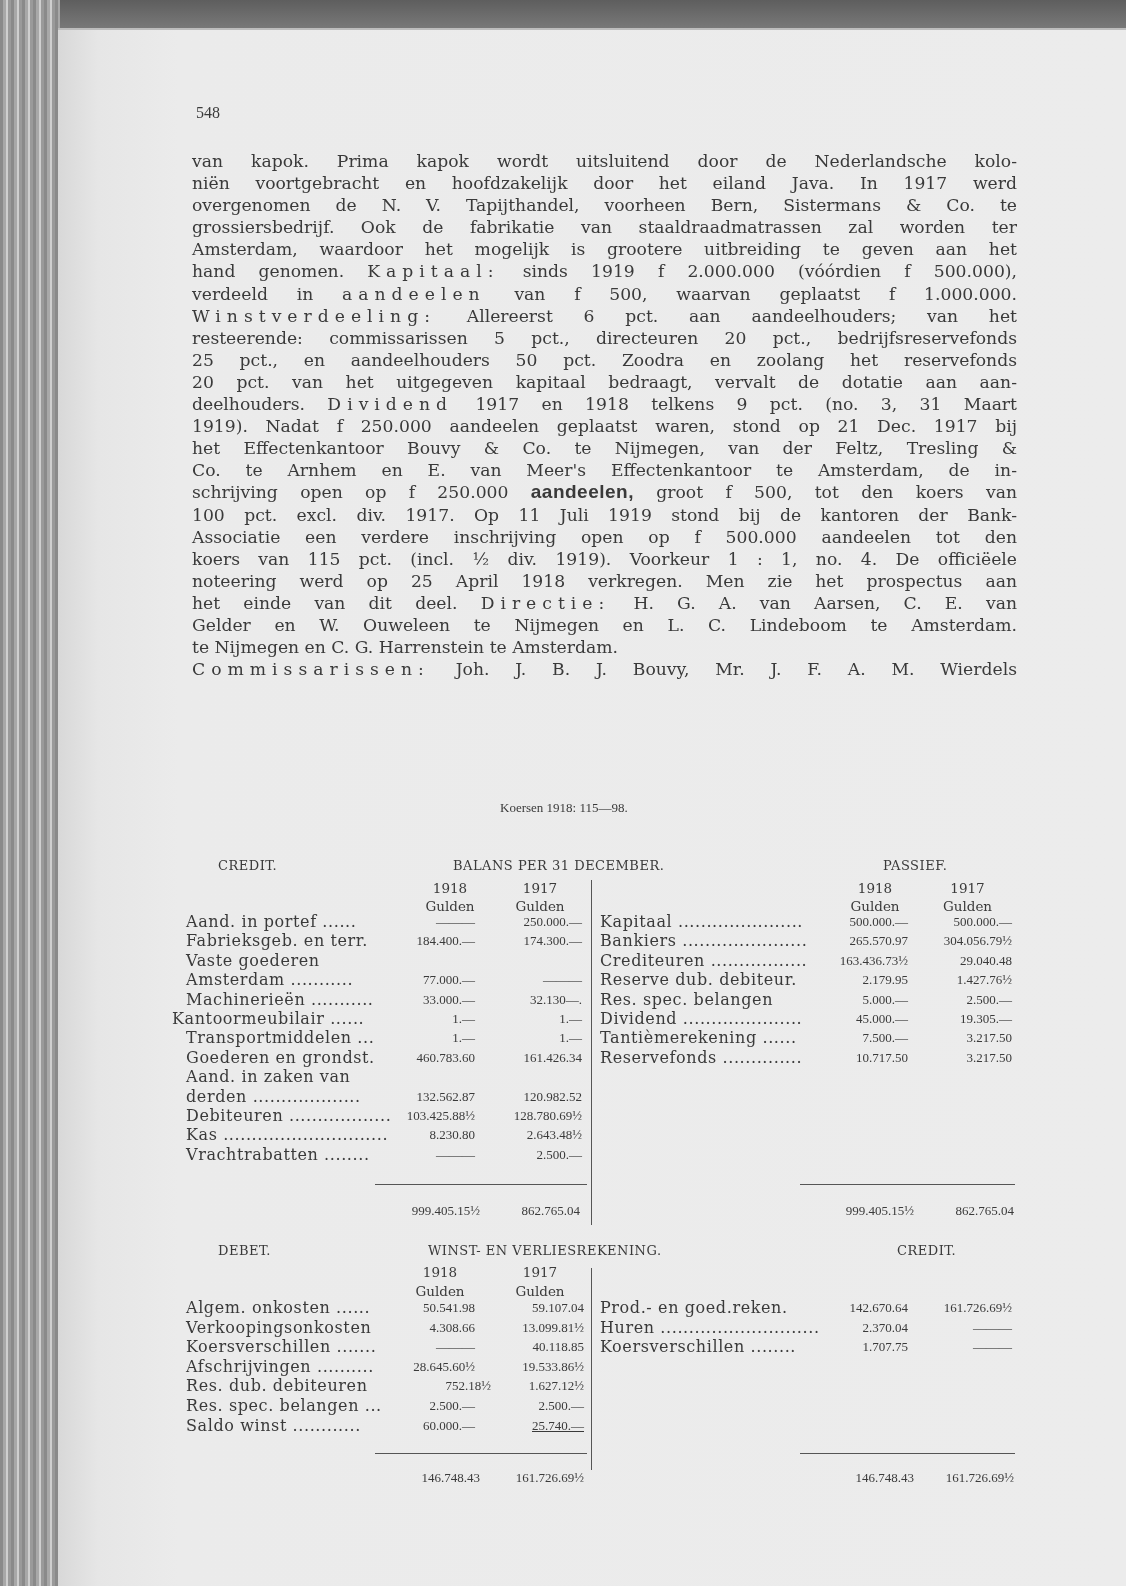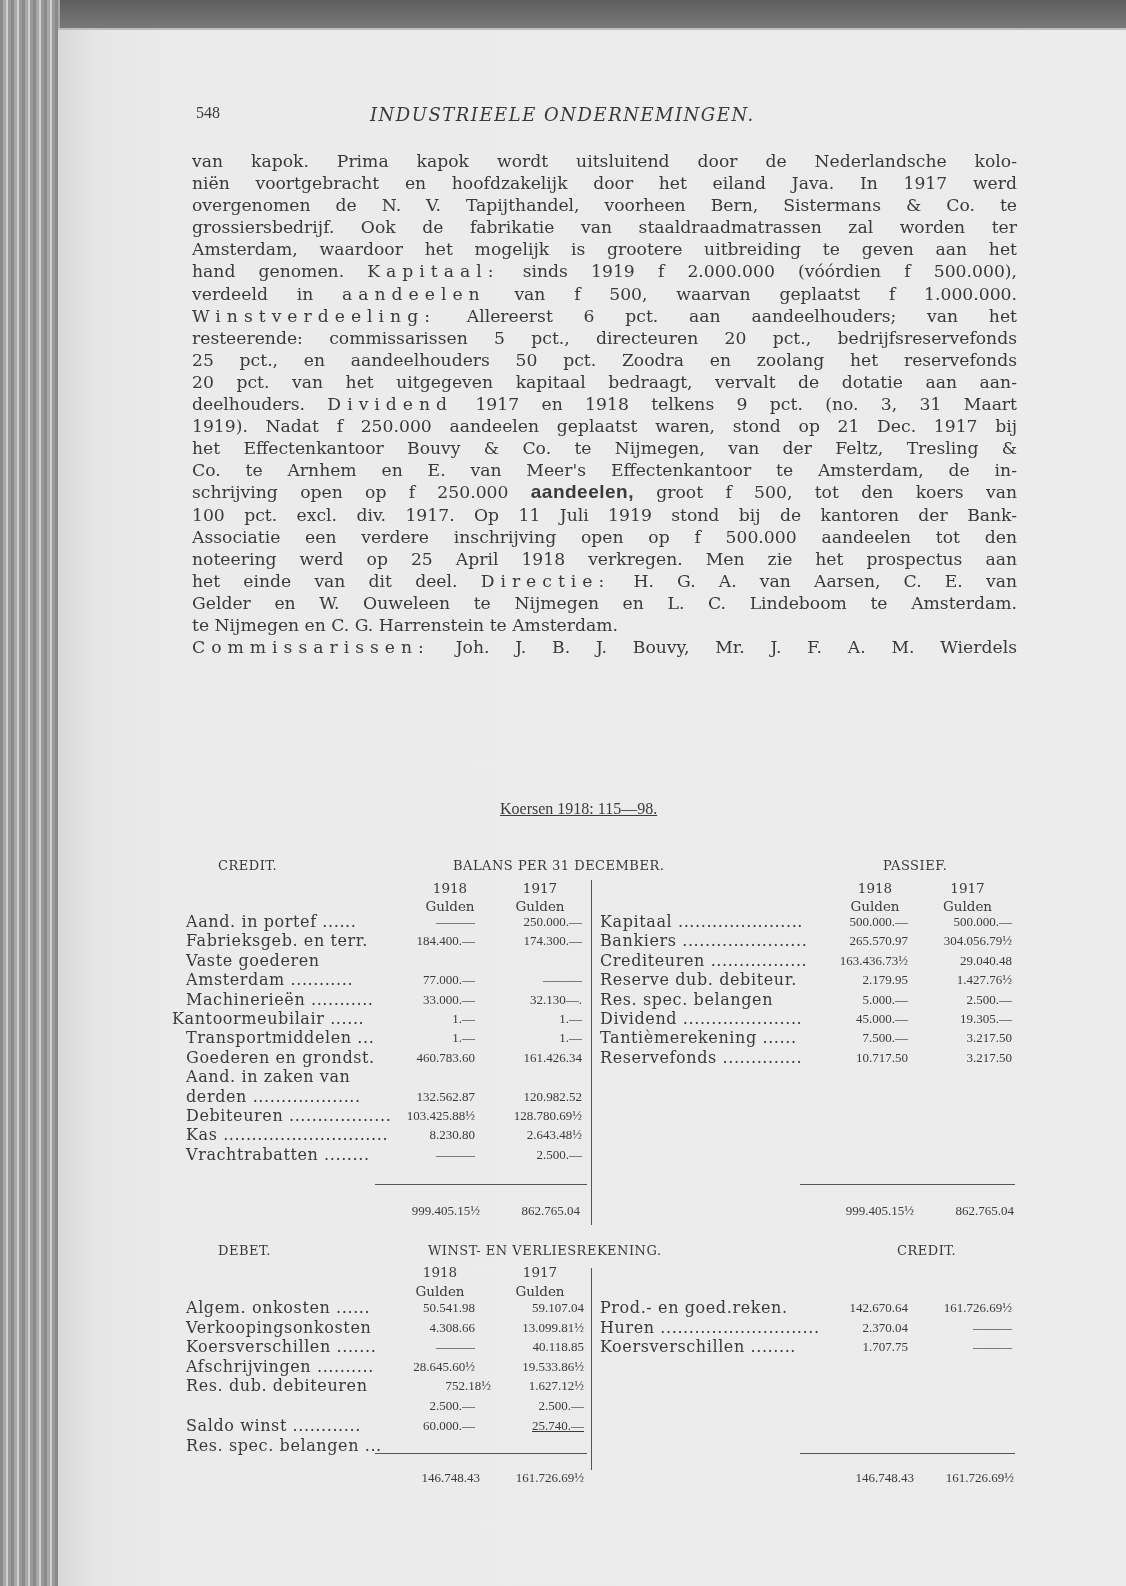--- a/index.html
+++ b/index.html
@@ -33,40 +33,39 @@
   .body-text {
     position: absolute; left: 192px; top: 150px; width: 825px;
     font-size: 17.2px; line-height: 22.1px; text-align: justify;
     font-family: "DejaVu Serif", serif;
   }
   .body-text .line { display: block; text-align: justify; text-align-last: justify; white-space: nowrap; }
   .body-text .line.last { text-align-last: left; }
   .spaced { letter-spacing: 6px; }
   .bold-sans { font-family: "Liberation Sans", sans-serif; font-weight: bold; font-size: 19px; letter-spacing: 0.5px; }
   .koersen {
-    position: absolute; left: 500px; top: 800px; font-size: 16px; font-family: "Liberation Serif", serif; text-decoration: underline;
+    position: absolute; left: 500px; top: 800px; font-size: 13px; font-family: "Liberation Serif", serif;
   }
   .sec-title { position: absolute; font-size: 13px; letter-spacing: 0.5px; white-space: nowrap; }
   .row { position: absolute; height: 16px; line-height: 16px; white-space: nowrap; }
   .lbl { position: absolute; letter-spacing: 0.6px; }
   .num { position: absolute; text-align: right; font-family: "Liberation Serif", serif; font-size: 13px; }
   .colhead { position: absolute; text-align: center; font-size: 13.5px; }
   .vline { position: absolute; width: 1px; background: #555; }
   .hline { position: absolute; height: 1px; background: #555; }
 </style>
 </head>
 <body>
 
 <div class="top-shadow"></div>
 <div class="spine"></div>
 <div class="page"></div>
 
 <div class="header">
   <span class="page-number">548</span>
-  <span class="running-title">INDUSTRIEELE ONDERNEMINGEN.</span>
 </div>
 
 <div class="body-text" id="body-text">
     <span class="line"><span>van kapok. Prima kapok wordt uitsluitend door de Nederlandsche kolo-</span></span>
     <span class="line"><span>niën voortgebracht en hoofdzakelijk door het eiland Java. In 1917 werd</span></span>
     <span class="line"><span>overgenomen de N. V. Tapijthandel, voorheen Bern, Sistermans &amp; Co. te</span></span>
     <span class="line"><span>grossiersbedrijf. Ook de fabrikatie van staaldraadmatrassen zal worden ter</span></span>
     <span class="line"><span>Amsterdam, waardoor het mogelijk is grootere uitbreiding te geven aan het</span></span>
     <span class="line"><span>hand genomen. </span><span class="spaced">Kapitaal:</span><span> sinds 1919 f 2.000.000 (vóórdien f 500.000),</span></span>
     <span class="line"><span>verdeeld in </span><span class="spaced">aandeelen</span><span> van f 500, waarvan geplaatst f 1.000.000.</span></span>
@@ -74,20 +73,21 @@
     <span class="line"><span>resteerende: commissarissen 5 pct., directeuren 20 pct., bedrijfsreservefonds</span></span>
     <span class="line"><span>25 pct., en aandeelhouders 50 pct. Zoodra en zoolang het reservefonds</span></span>
     <span class="line"><span>20 pct. van het uitgegeven kapitaal bedraagt, vervalt de dotatie aan aan-</span></span>
     <span class="line"><span>deelhouders. </span><span class="spaced">Dividend</span><span> 1917 en 1918 telkens 9 pct. (no. 3, 31 Maart</span></span>
     <span class="line"><span>1919). Nadat f 250.000 aandeelen geplaatst waren, stond op 21 Dec. 1917 bij</span></span>
     <span class="line"><span>het Effectenkantoor Bouvy &amp; Co. te Nijmegen, van der Feltz, Tresling &amp;</span></span>
     <span class="line"><span>Co. te Arnhem en E. van Meer's Effectenkantoor te Amsterdam, de in-</span></span>
     <span class="line"><span>schrijving open op f 250.000 </span><span class="bold-sans">aandeelen,</span><span> groot f 500, tot den koers van</span></span>
     <span class="line"><span>100 pct. excl. div. 1917. Op 11 Juli 1919 stond bij de kantoren der Bank-</span></span>
     <span class="line"><span>Associatie een verdere inschrijving open op f 500.000 aandeelen tot den</span></span>
+    <span class="line"><span>koers van 115 pct. (incl. ½ div. 1919). Voorkeur 1 : 1, no. 4. De officiëele</span></span>
     <span class="line"><span>noteering werd op 25 April 1918 verkregen. Men zie het prospectus aan</span></span>
     <span class="line"><span>het einde van dit deel. </span><span class="spaced">Directie:</span><span> H. G. A. van Aarsen, C. E. van</span></span>
     <span class="line"><span>Gelder en W. Ouweleen te Nijmegen en L. C. Lindeboom te Amsterdam.</span></span>
     <span class="line last"><span>te Nijmegen en C. G. Harrenstein te Amsterdam.</span></span>
     <span class="line"><span class="spaced">Commissarissen:</span><span> Joh. J. B. J. Bouvy, Mr. J. F. A. M. Wierdels</span></span>
   </div>
 
 <div class="koersen">Koersen 1918: 115—98.</div>
 
 <div>
@@ -257,21 +257,21 @@
         <span class="lbl" style="left: 186px;">Afschrijvingen ..........</span>
         <span class="num" style="left: 360px; width: 115px;">28.645.60½</span>
         <span class="num" style="left: 478px; width: 106px;">19.533.86½</span>
       </div>
       <div class="row" style="left: 0px; top: 1378.4px;">
         <span class="lbl" style="left: 186px;">Res. dub. debiteuren</span>
         <span class="num" style="left: 376px; width: 115px;">752.18½</span>
         <span class="num" style="left: 478px; width: 106px;">1.627.12½</span>
       </div>
       <div class="row" style="left: 0px; top: 1398px;">
-        <span class="lbl" style="left: 186px; margin-top: 40px;">Res. spec. belangen ...</span>
+        <span class="lbl" style="left: 186px;">Res. spec. belangen ...</span>
         <span class="num" style="left: 360px; width: 115px;">2.500.—</span>
         <span class="num" style="left: 478px; width: 106px;">2.500.—</span>
       </div>
       <div class="row" style="left: 0px; top: 1417.6px;">
         <span class="lbl" style="left: 186px;">Saldo winst ............</span>
         <span class="num" style="left: 360px; width: 115px;">60.000.—</span>
         <span class="num" style="left: 478px; width: 106px; text-decoration: underline;">25.740.—</span>
       </div>
     </div>
   <div id="credit-rows">

